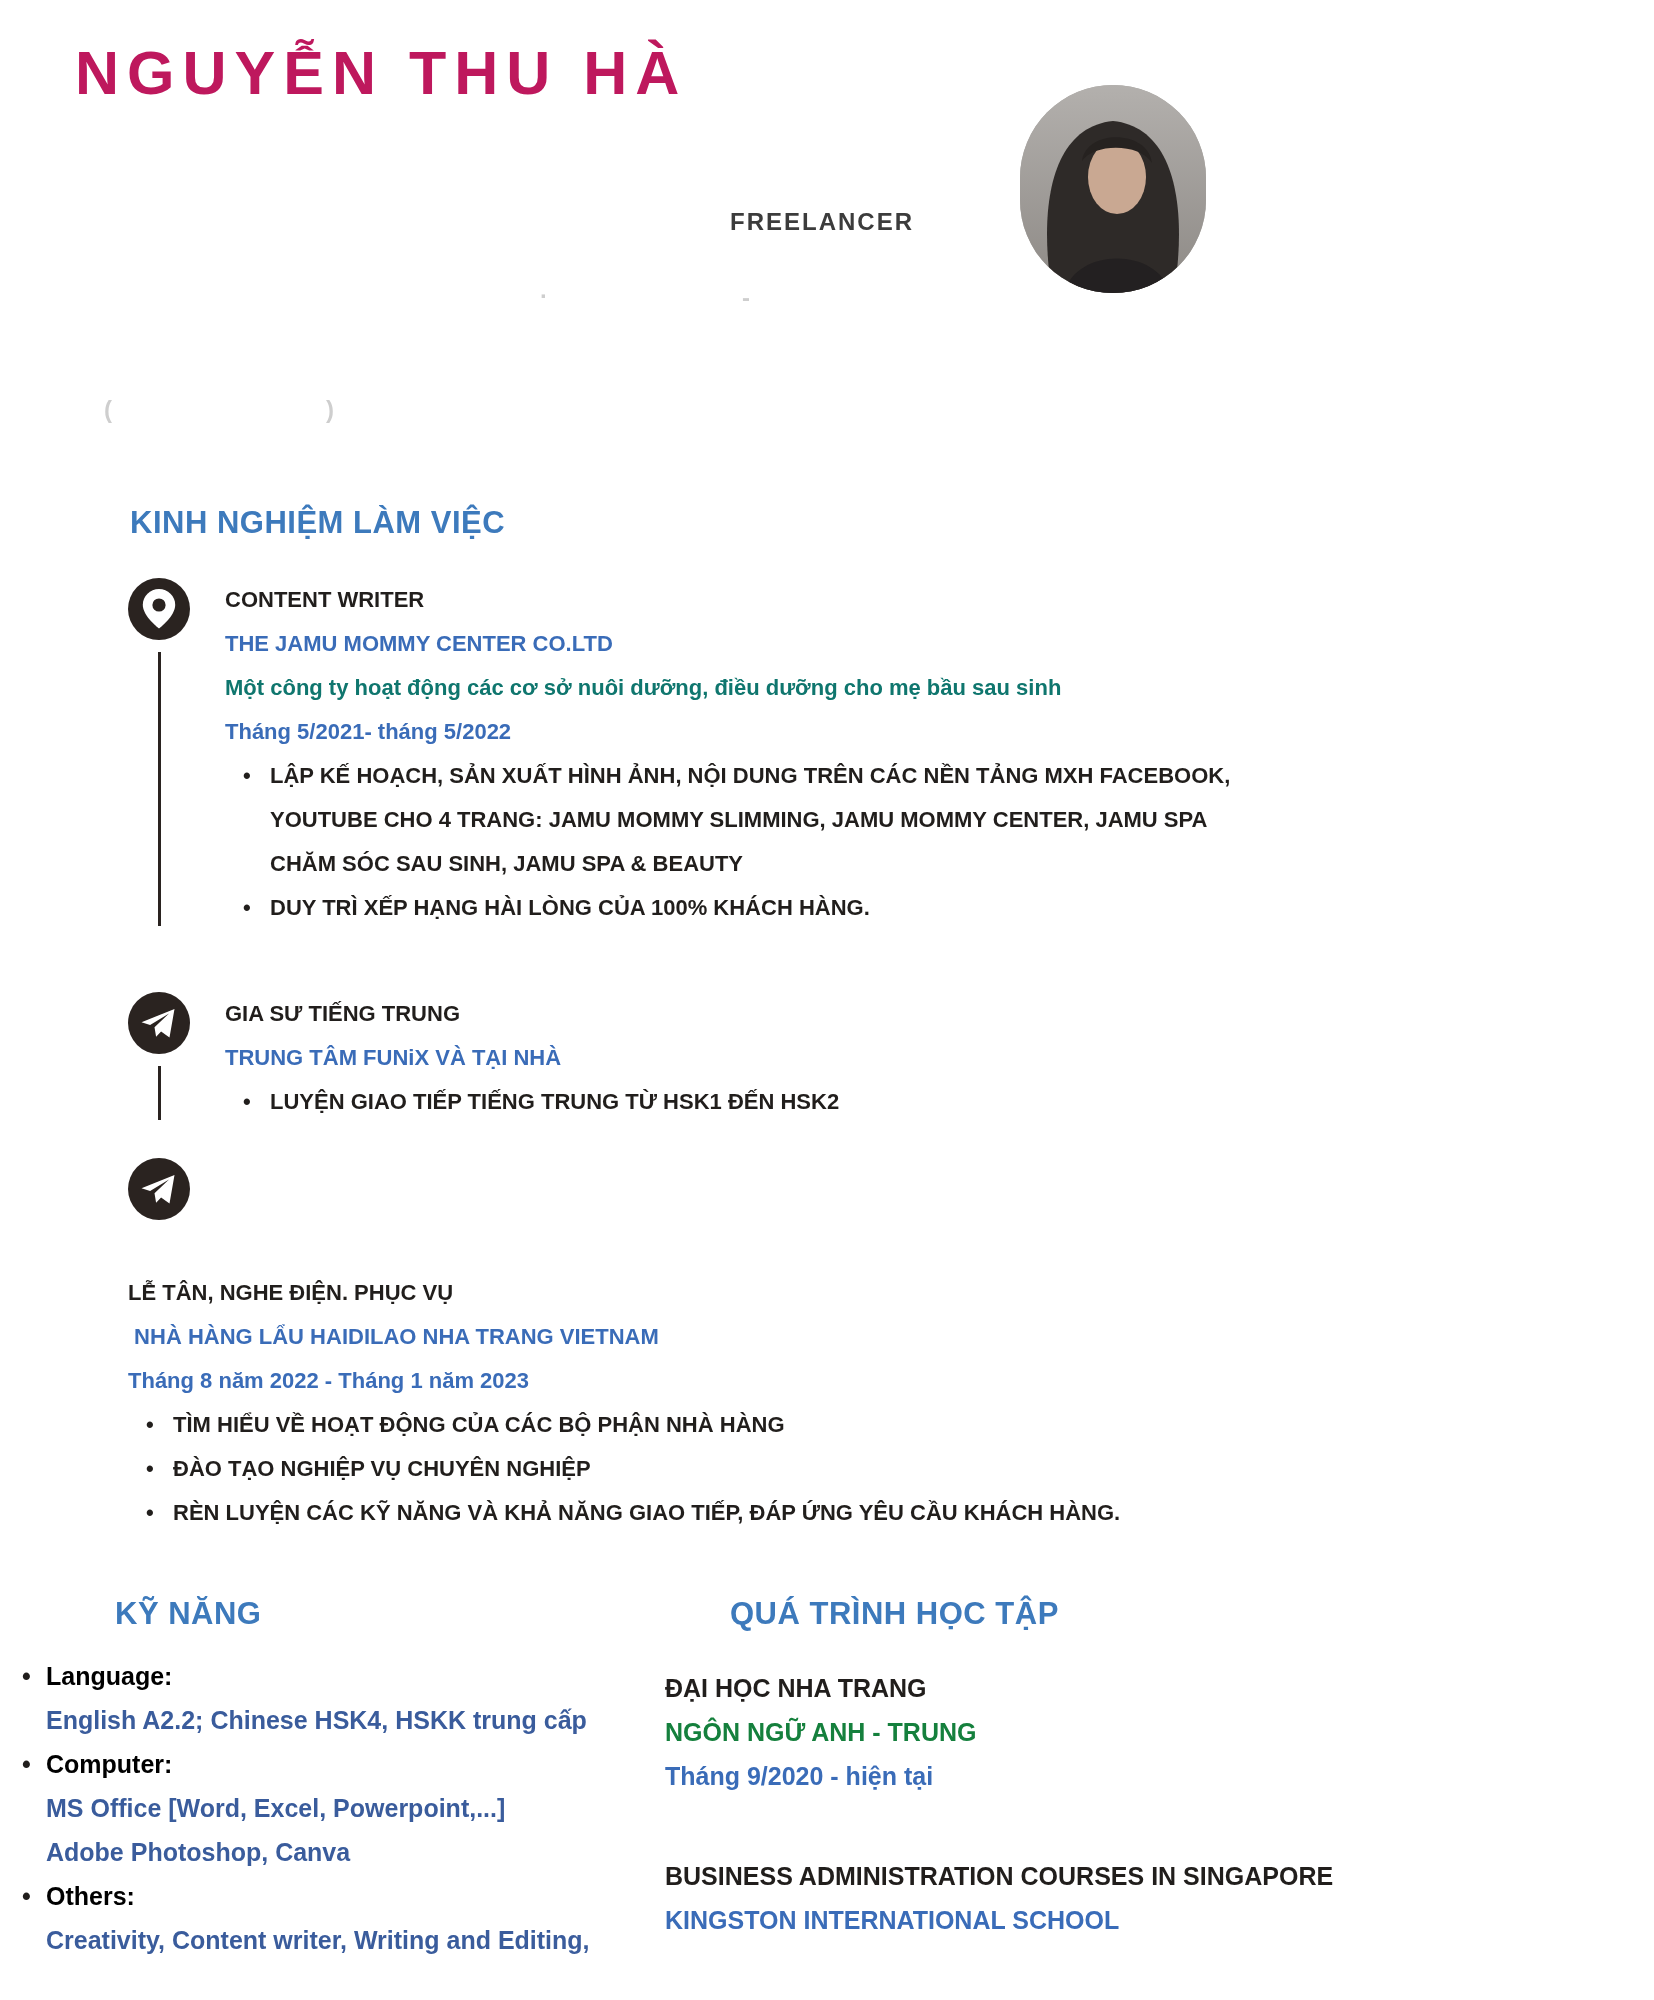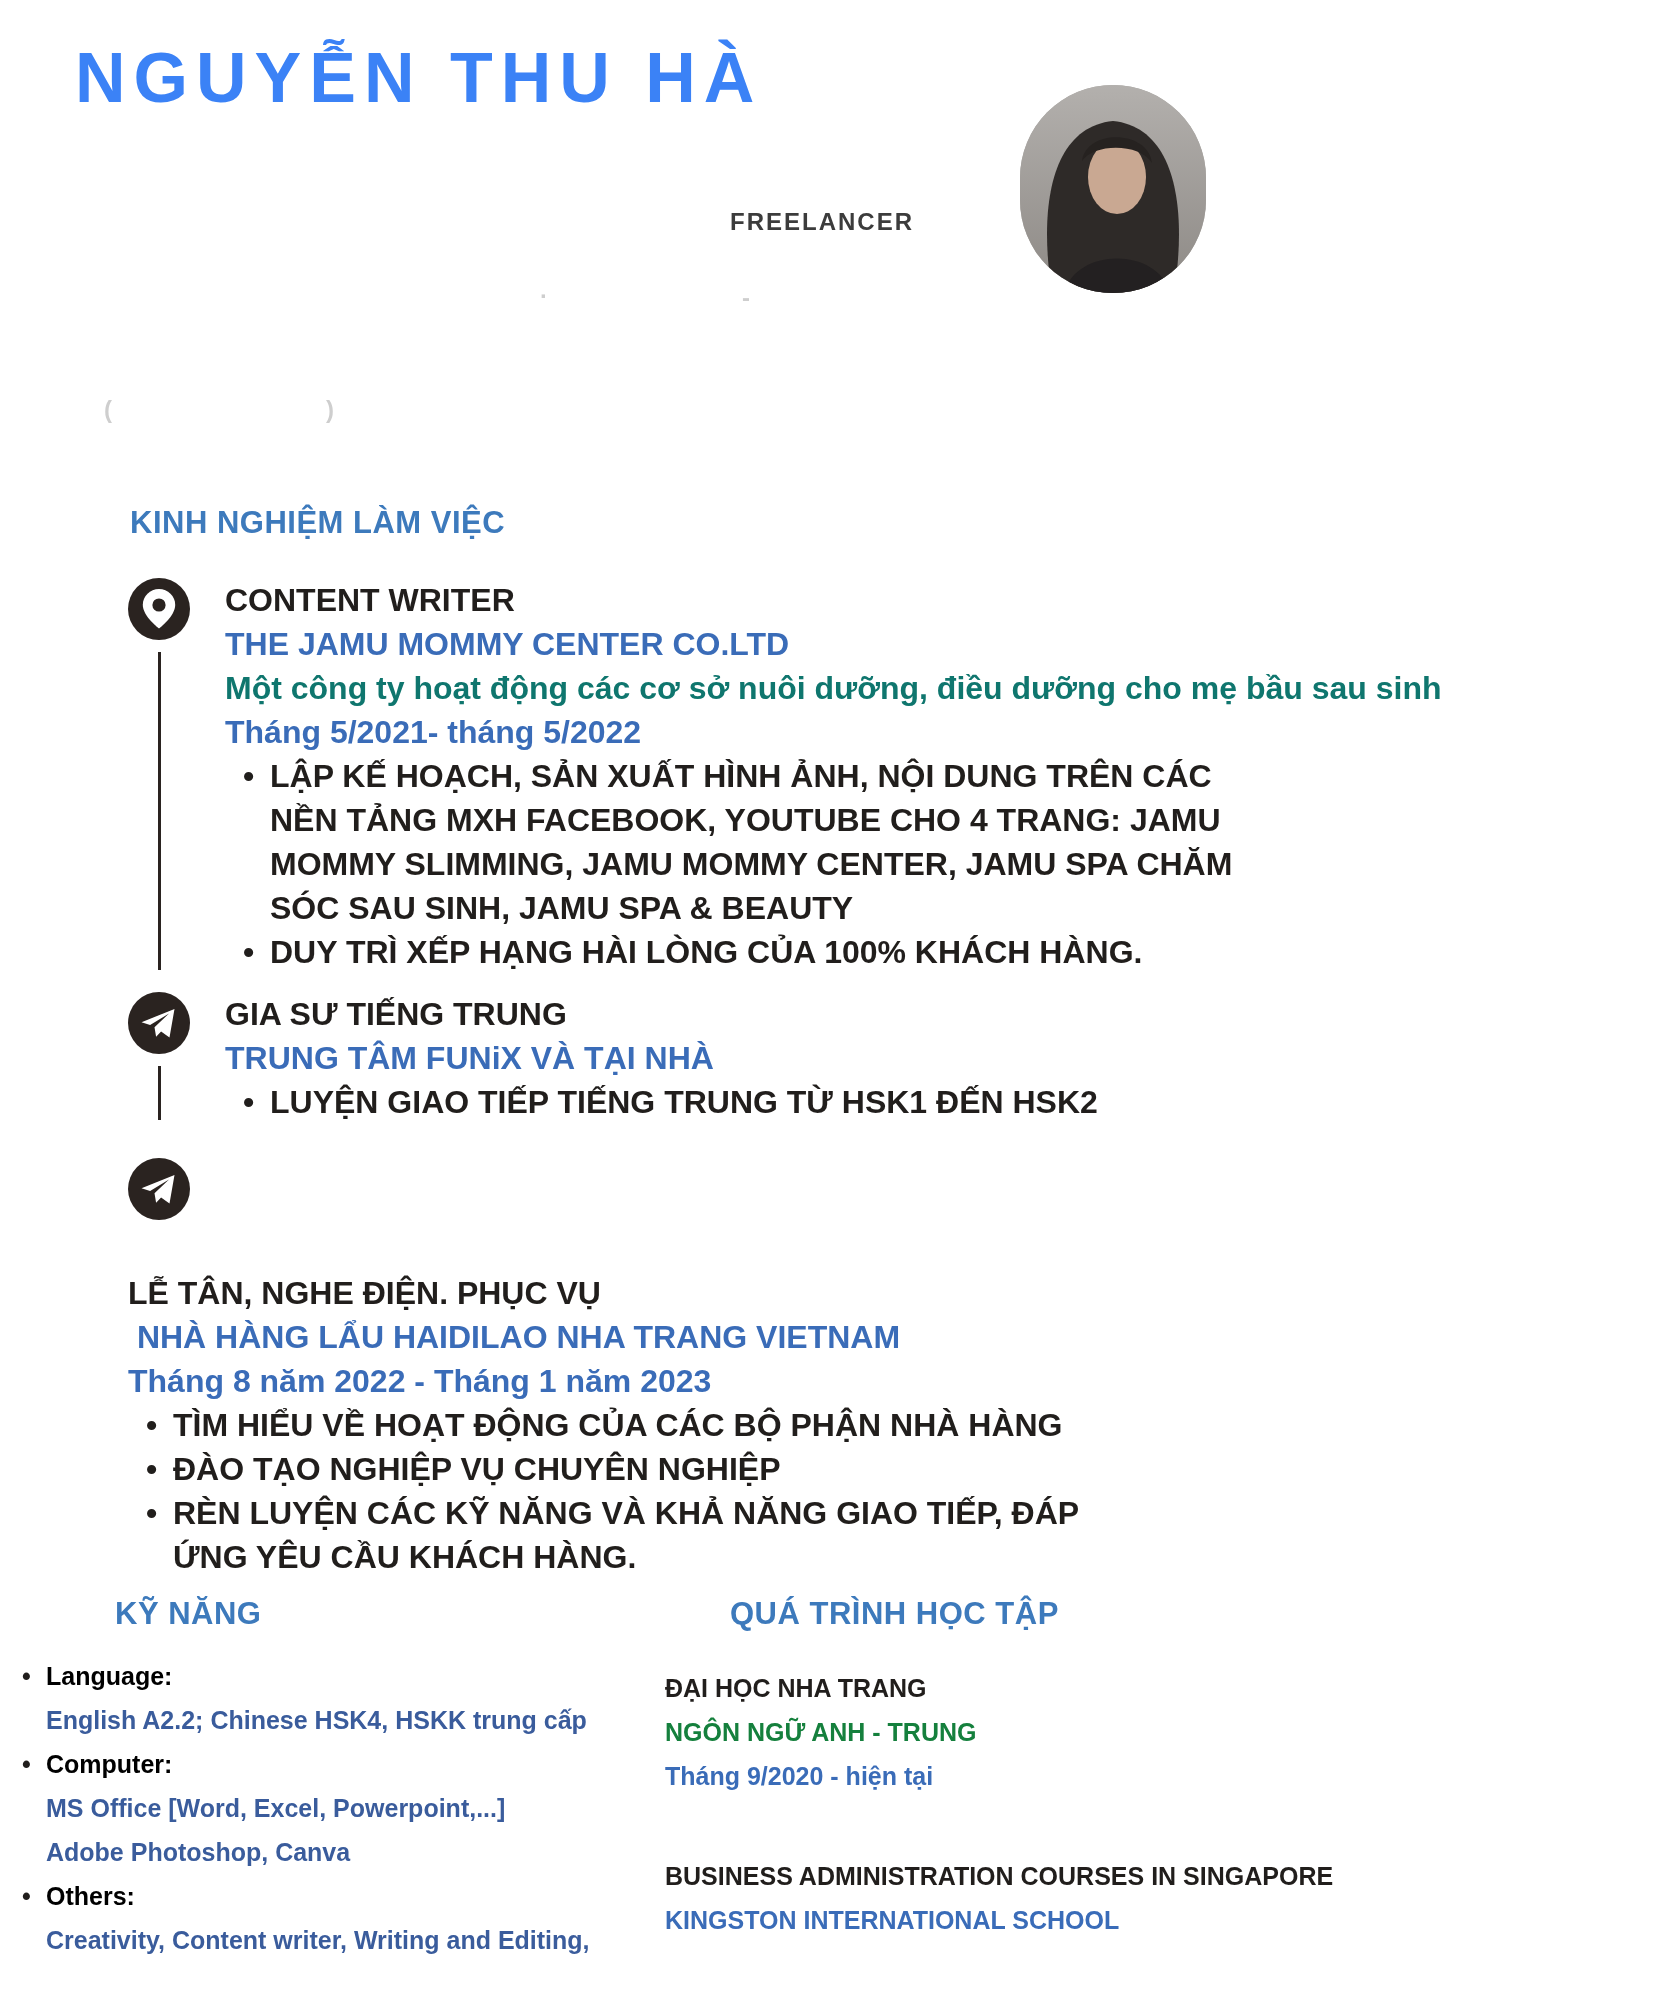--- a/index.html
+++ b/index.html
@@ -13,23 +13,23 @@
     font-family: "Liberation Sans", "DejaVu Sans", sans-serif;
     font-weight: 700;
     color: #211e1c;
   }
 
   
   .person-name {
     position: absolute;
     left: 75px; top: 38px;
     margin: 0;
-    font-size: 70px;
+    font-size: 61px;
     letter-spacing: 8px;
-    color: #3b82f6;
+    color: #be185d;
     white-space: nowrap;
   }
   .person-role {
     position: absolute;
     left: 730px; top: 208px;
     font-size: 24px;
     letter-spacing: 2px;
     color: #3c3c3c;
     text-align: right;
   }
@@ -88,21 +88,21 @@
   .tl-icon { width: 62px; height: 62px; }
   .tl-icon svg { display: block; width: 62px; height: 62px; }
   .tl-line {
     flex: 1;
     width: 3px;
     margin-top: 12px;
     margin-bottom: 4px;
     background: #2a2320;
   }
 
-  .job-text { flex: 1; font-size: 32px; line-height: 44px; }
+  .job-text { flex: 1; font-size: 22px; line-height: 44px; }
   .job-title   { color: #211e1c; white-space: nowrap; }
   .job-company { color: #3a6cb8; white-space: pre; }
   .job-desc    { color: #0f766e; white-space: nowrap; }
   .job-period  { color: #3a6cb8; white-space: nowrap; }
 
   .job-bullets {
     list-style: none;
     margin: 0;
     padding: 0 0 0 18px;
     max-width: 990px;

